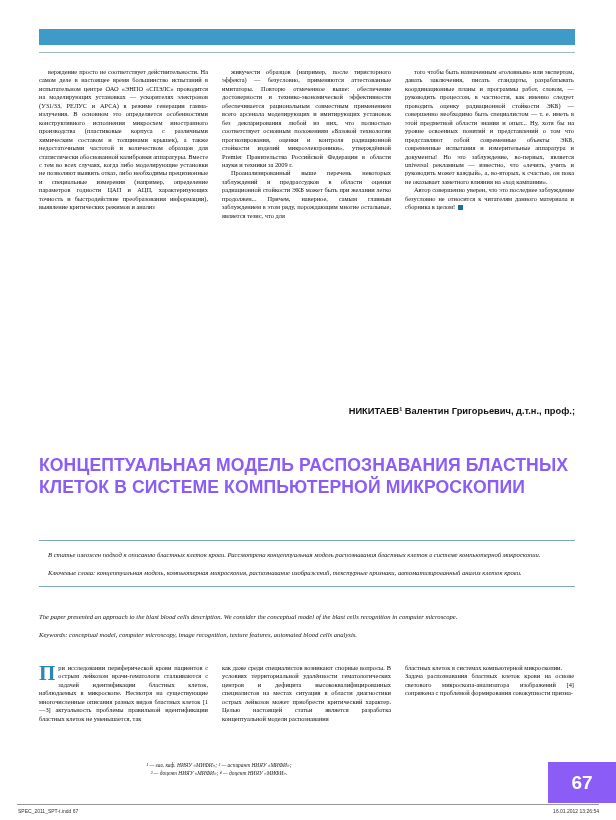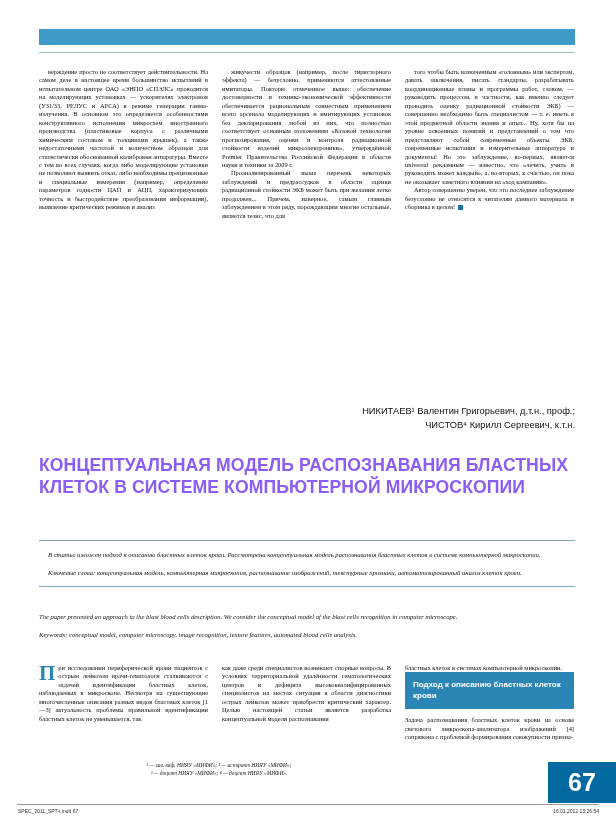--- a/index.html
+++ b/index.html
@@ -72,21 +72,21 @@
   }
 
   
   .authors {
     position: absolute;
     left: 39px;
     top: 405px;
     width: 536px;
     text-align: right;
     font-family: "Liberation Sans", sans-serif;
-    font-weight: normal;
+    font-weight: bold;
     font-size: 9.3px;
     line-height: 13.5px;
     color: #111;
   }
 
   
   .title {
     position: absolute;
     left: 39px;
     top: 455px;
@@ -184,25 +184,25 @@
     text-align: center;
   }
 
   
   .pagenum {
     position: absolute;
     right: 0;
     top: 762px;
     width: 68px;
     height: 41px;
-    background: #0369a1;
+    background: #8b5cf6;
     color: #fff;
     font-family: "Liberation Sans", sans-serif;
     font-weight: bold;
-    font-size: 25px;
+    font-size: 19px;
     display: flex;
     align-items: center;
     justify-content: center;
   }
 
   
   .bottom-rule {
     position: absolute;
     left: 17px;
     top: 804px;
@@ -250,21 +250,20 @@
     <div class="col">
       <div class="body-text">
         <p>того чтобы быть назначенным «головным» или экспертом, давать заключения, писать стандарты, разрабатывать координационные планы и программы работ, словом, — руководить процессом, в частности, как именно следует проводить оценку радиационной стойкости ЭКБ) — совершенно необходимо быть специалистом — т. е. иметь в этой предметной области знания и опыт... Ну, хотя бы на уровне освоенных понятий и представлений о том что представляют собой современные объекты ЭКБ, современные испытания и измерительные аппаратура и документы! Но это заблуждение, во-первых, является universal рекламным — известно, что «лечить, учить и руководить может каждый», а, во-вторых, к счастью, он пока не оказывает заметного влияния на «ход кампании».</p>
         <p><span>Автор совершенно уверен, что это последнее заблуждение безусловно не относится к читателям данного материала и сборника в целом!</span><span class="endsq"></span></p>
       </div>
     </div>
   </div>
 
   <div class="authors">
     <div>НИКИТАЕВ¹ Валентин Григорьевич, д.т.н., проф.;</div>
-    <div>ЧИСТОВ⁴ Кирилл Сергеевич, к.т.н.</div>
   </div>
 
   <div class="title">КОНЦЕПТУАЛЬНАЯ МОДЕЛЬ РАСПОЗНАВАНИЯ БЛАСТНЫХ КЛЕТОК В СИСТЕМЕ КОМПЬЮТЕРНОЙ МИКРОСКОПИИ</div>
 
   <div class="abstract">
     <div class="abs-rule top"></div>
     <div class="abs-text">
       <p>В статье изложен подход к описанию бластных клеток крови. Рассмотрена концептуальная модель распознавания бластных клеток в системе компьютерной микроскопии.</p>
       <p class="kw">Ключевые слова: концептуальная модель, компьютерная микроскопия, распознавание изображений, текстурные признаки, автоматизированный анализ клеток крови.</p>
     </div>
@@ -284,21 +283,20 @@
     </div>
     <div class="col">
       <div class="body-text">
         <p class="noind">как даже среди специалистов возникают спорные вопросы. В условиях территориальной удалённости гематологических центров и дефицита высококвалифицированных специалистов на местах ситуация в области диагностики острых лейкозов может приобрести критический характер. Целью настоящей статьи является разработка концептуальной модели распознавания</p>
       </div>
     </div>
     <div class="col">
       <div class="body-text">
         <p class="noind">бластных клеток в системах компьютерной микроскопии.</p>
       </div>
-      <div class="blue-box">Подход к описанию бластных клеток крови</div>
       <div class="body-text">
         <p class="noind">Задача распознавания бластных клеток крови на основе светового микроскопа-анализатора изображений [4] сопряжена с проблемой формирования совокупности призна-</p>
       </div>
     </div>
   </div>
 
   <div class="footnotes">
     <div>¹ — зав. каф. НИЯУ «МИФИ»; ² — аспирант НИЯУ «МИФИ»;</div>
     <div>³ — доцент НИЯУ «МИФИ»; ⁴ — доцент НИЯУ «МИФИ».</div>
   </div>

